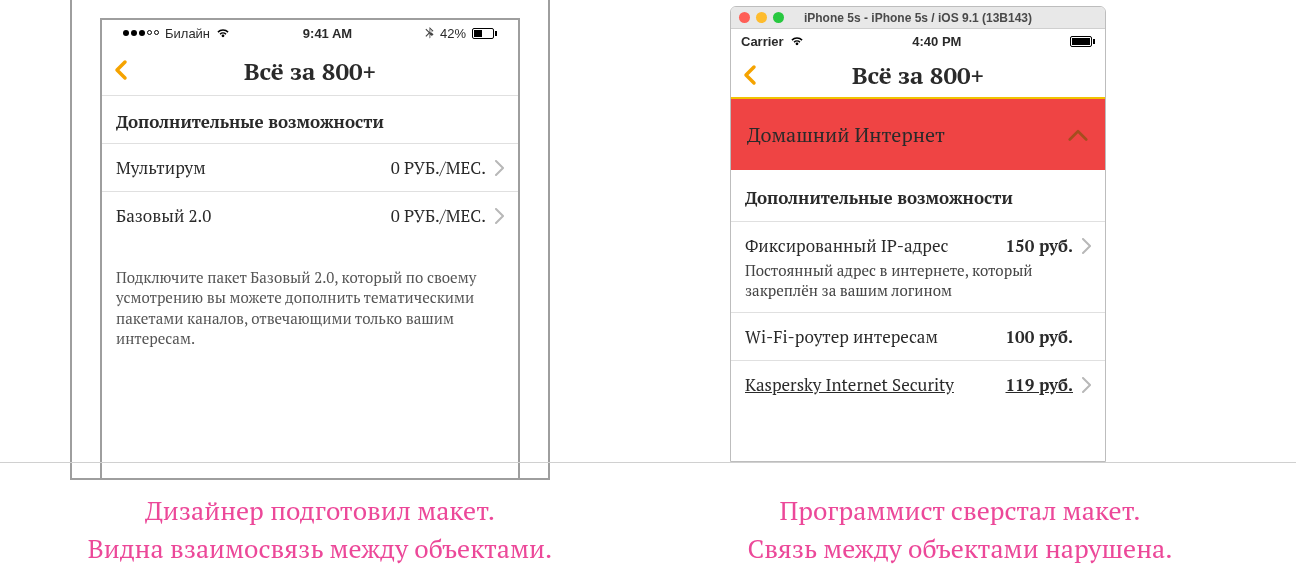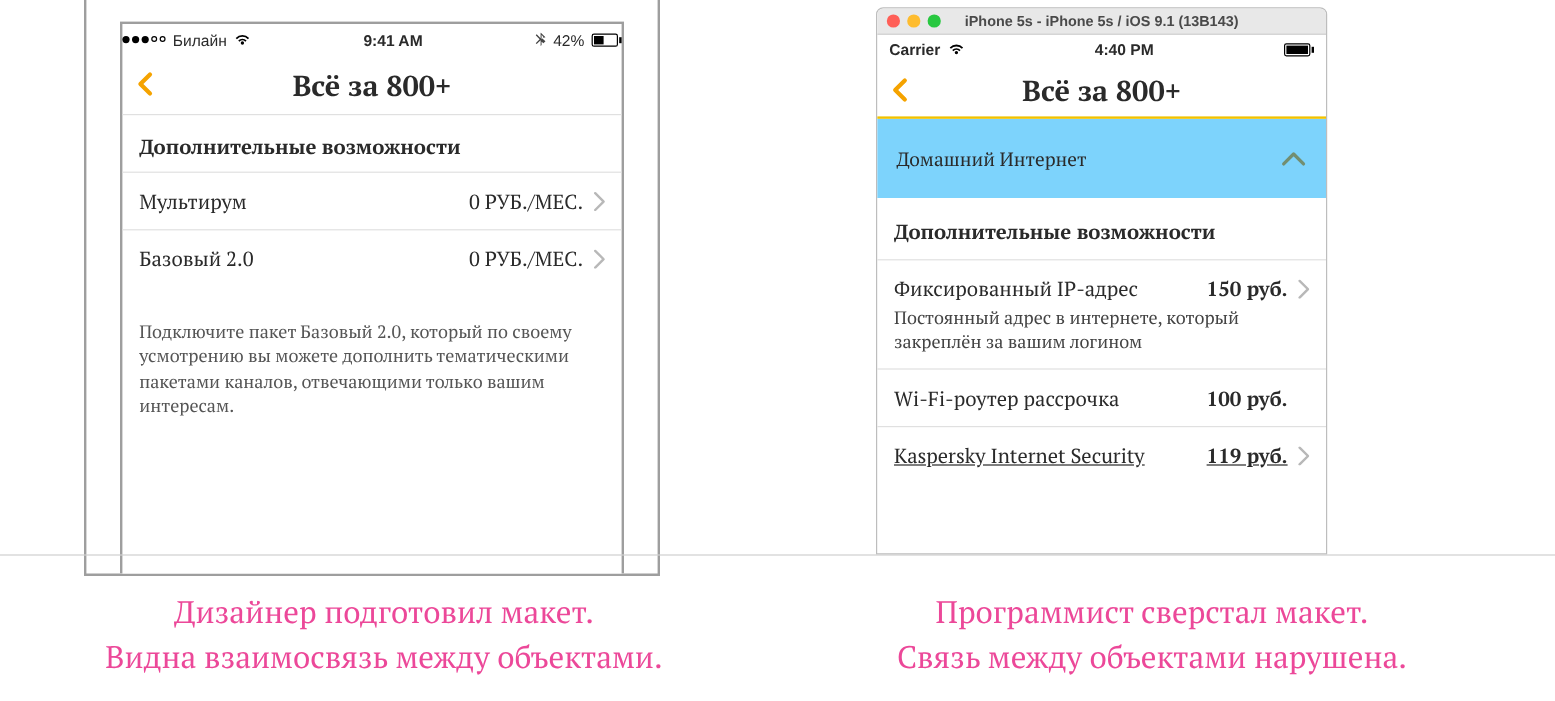--- a/index.html
+++ b/index.html
@@ -42,21 +42,21 @@
     top: 96px;
     bottom: -20px;
     border: 2px solid #9e9e9e;
     background: #fff;
   }
   .statusbar {
     height: 26px;
     display: flex;
     align-items: center;
     justify-content: space-between;
-    padding: 0 0;
+    padding: 0 21px;
     font-family: -apple-system, Helvetica, Arial, sans-serif;
     font-size: 13px;
   }
   .statusbar .left, .statusbar .right { display:flex; align-items:center; gap:6px; }
   .dots { display:flex; gap:2px; }
   .dot { width:6px; height:6px; border-radius:50%; background:#000; }
   .dot.hollow { background:#fff; border:1px solid #000; width:5px; height:5px;}
   .wifi-svg { width:14px; height:12px; }
   .bt-svg { width:9px; height:13px; }
   .battery1 {
@@ -132,24 +132,24 @@
   .battery2 .body .fill{position:absolute;left:1px;top:1px;bottom:1px;right:1px;background:#000;}
   .battery2 .cap{width:2px;height:5px;background:#000;margin-left:1px;}
   .battery2{display:flex;align-items:center;}
   .navbar2 {
     display:flex; align-items:center; justify-content:center; position:relative;
     height:46px; border-bottom:2px solid #f2c200;
   }
   .navbar2 .back{position:absolute;left:8px;top:10px;width:24px;height:24px;}
   .navbar2 .title{font-size:24px;font-weight:700;}
   .expander {
-    background:#7dd3fc;
+    background:#ef4444;
     padding:22px 16px;
     display:flex; align-items:center; justify-content:space-between;
-    font-size:16px; font-weight:500;
+    font-size:20px; font-weight:500;
   }
   .expander .chev-up{ width:22px; height:16px; opacity:.55;}
   .section-header2 {
     padding: 16px 14px 12px 14px;
     font-weight:700; font-size:17px;
     border-bottom:1px solid #e0e0e0;
   }
   .row2 {
     padding:12px 14px;
     border-bottom:1px solid #e0e0e0;
@@ -296,21 +296,21 @@
           <svg class="chev" viewBox="0 0 10 16">
               <path d="M2 1l7 7-7 7" stroke="#b8b8b8" stroke-width="2" fill="none" stroke-linecap="round"></path>
             </svg>
         </span>
       </div>
       <div class="desc">Постоянный адрес в интернете, который закреплён за вашим логином</div>
     </div>
 
     <div class="row2">
       <div class="main">
-        <span class="label">Wi-Fi-роутер рассрочка</span>
+        <span class="label">Wi-Fi-роутер интересам</span>
         <span class="price">
           <span>100 руб.</span>
           <svg class="chev" viewBox="0 0 10 16" style="visibility:hidden;">
               <path d="M2 1l7 7-7 7"></path>
             </svg>
         </span>
       </div>
     </div>
 
     <div class="row2" style="border-bottom:none;text-decoration:underline;">

